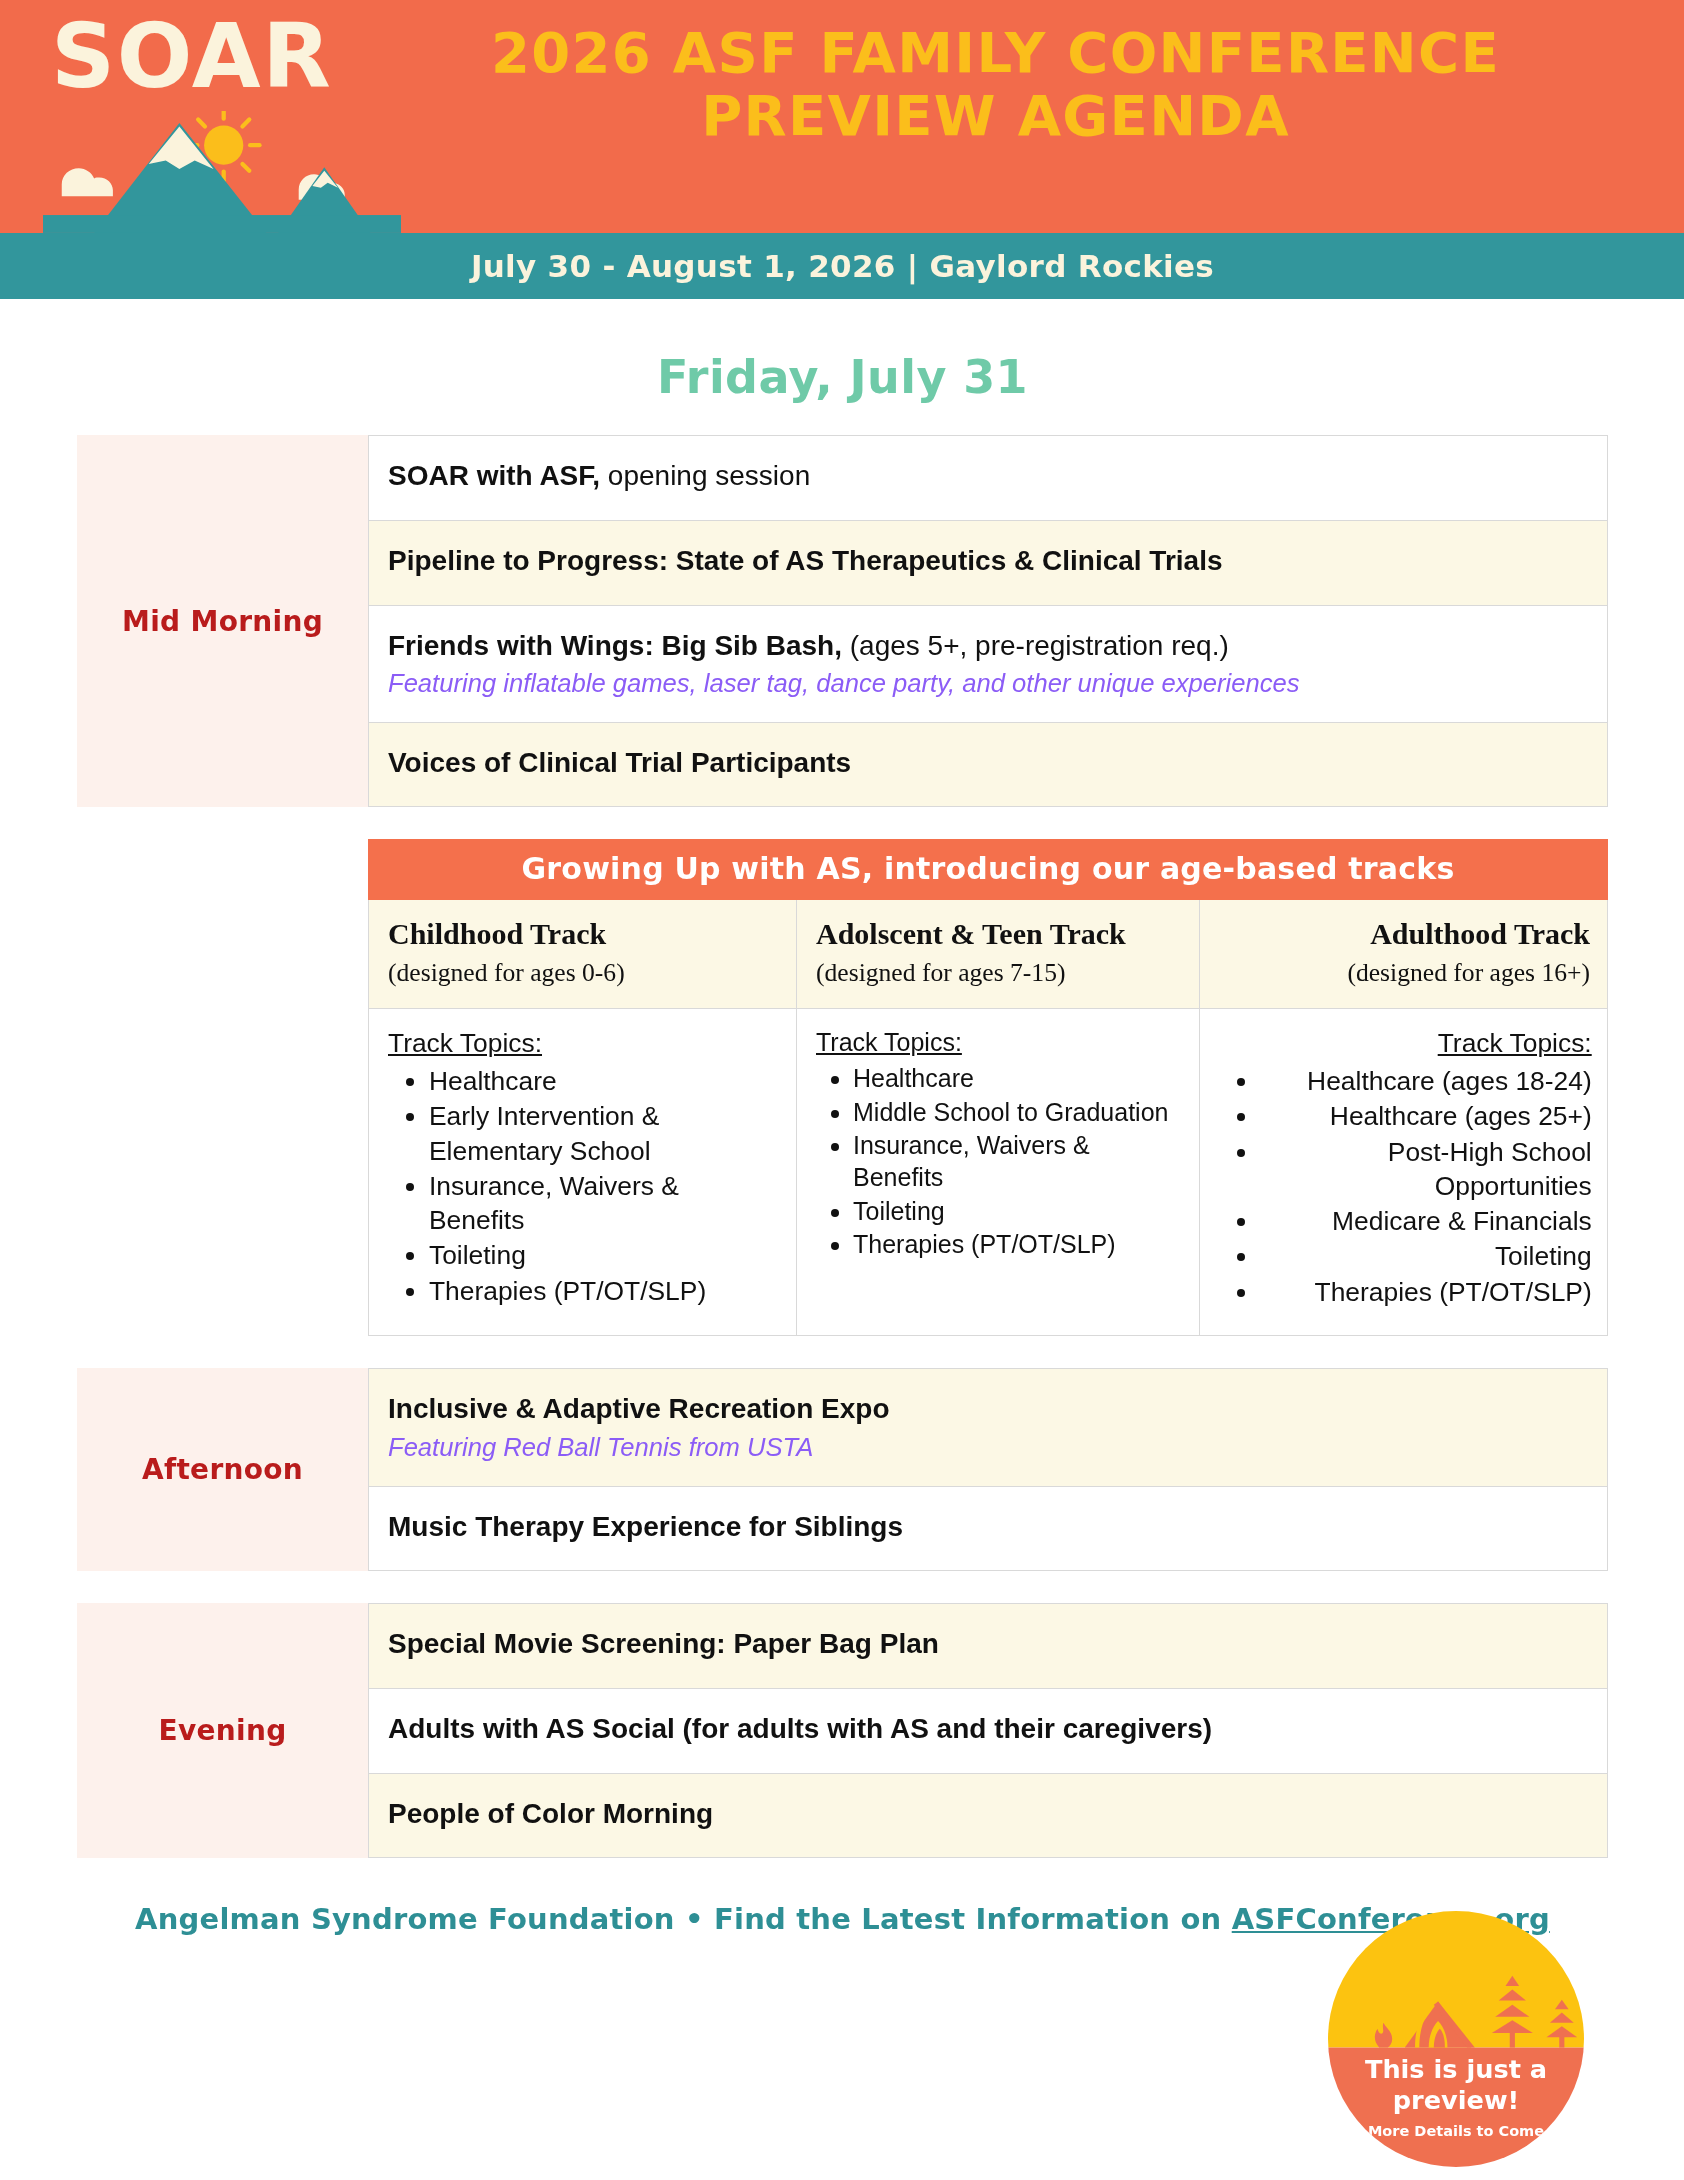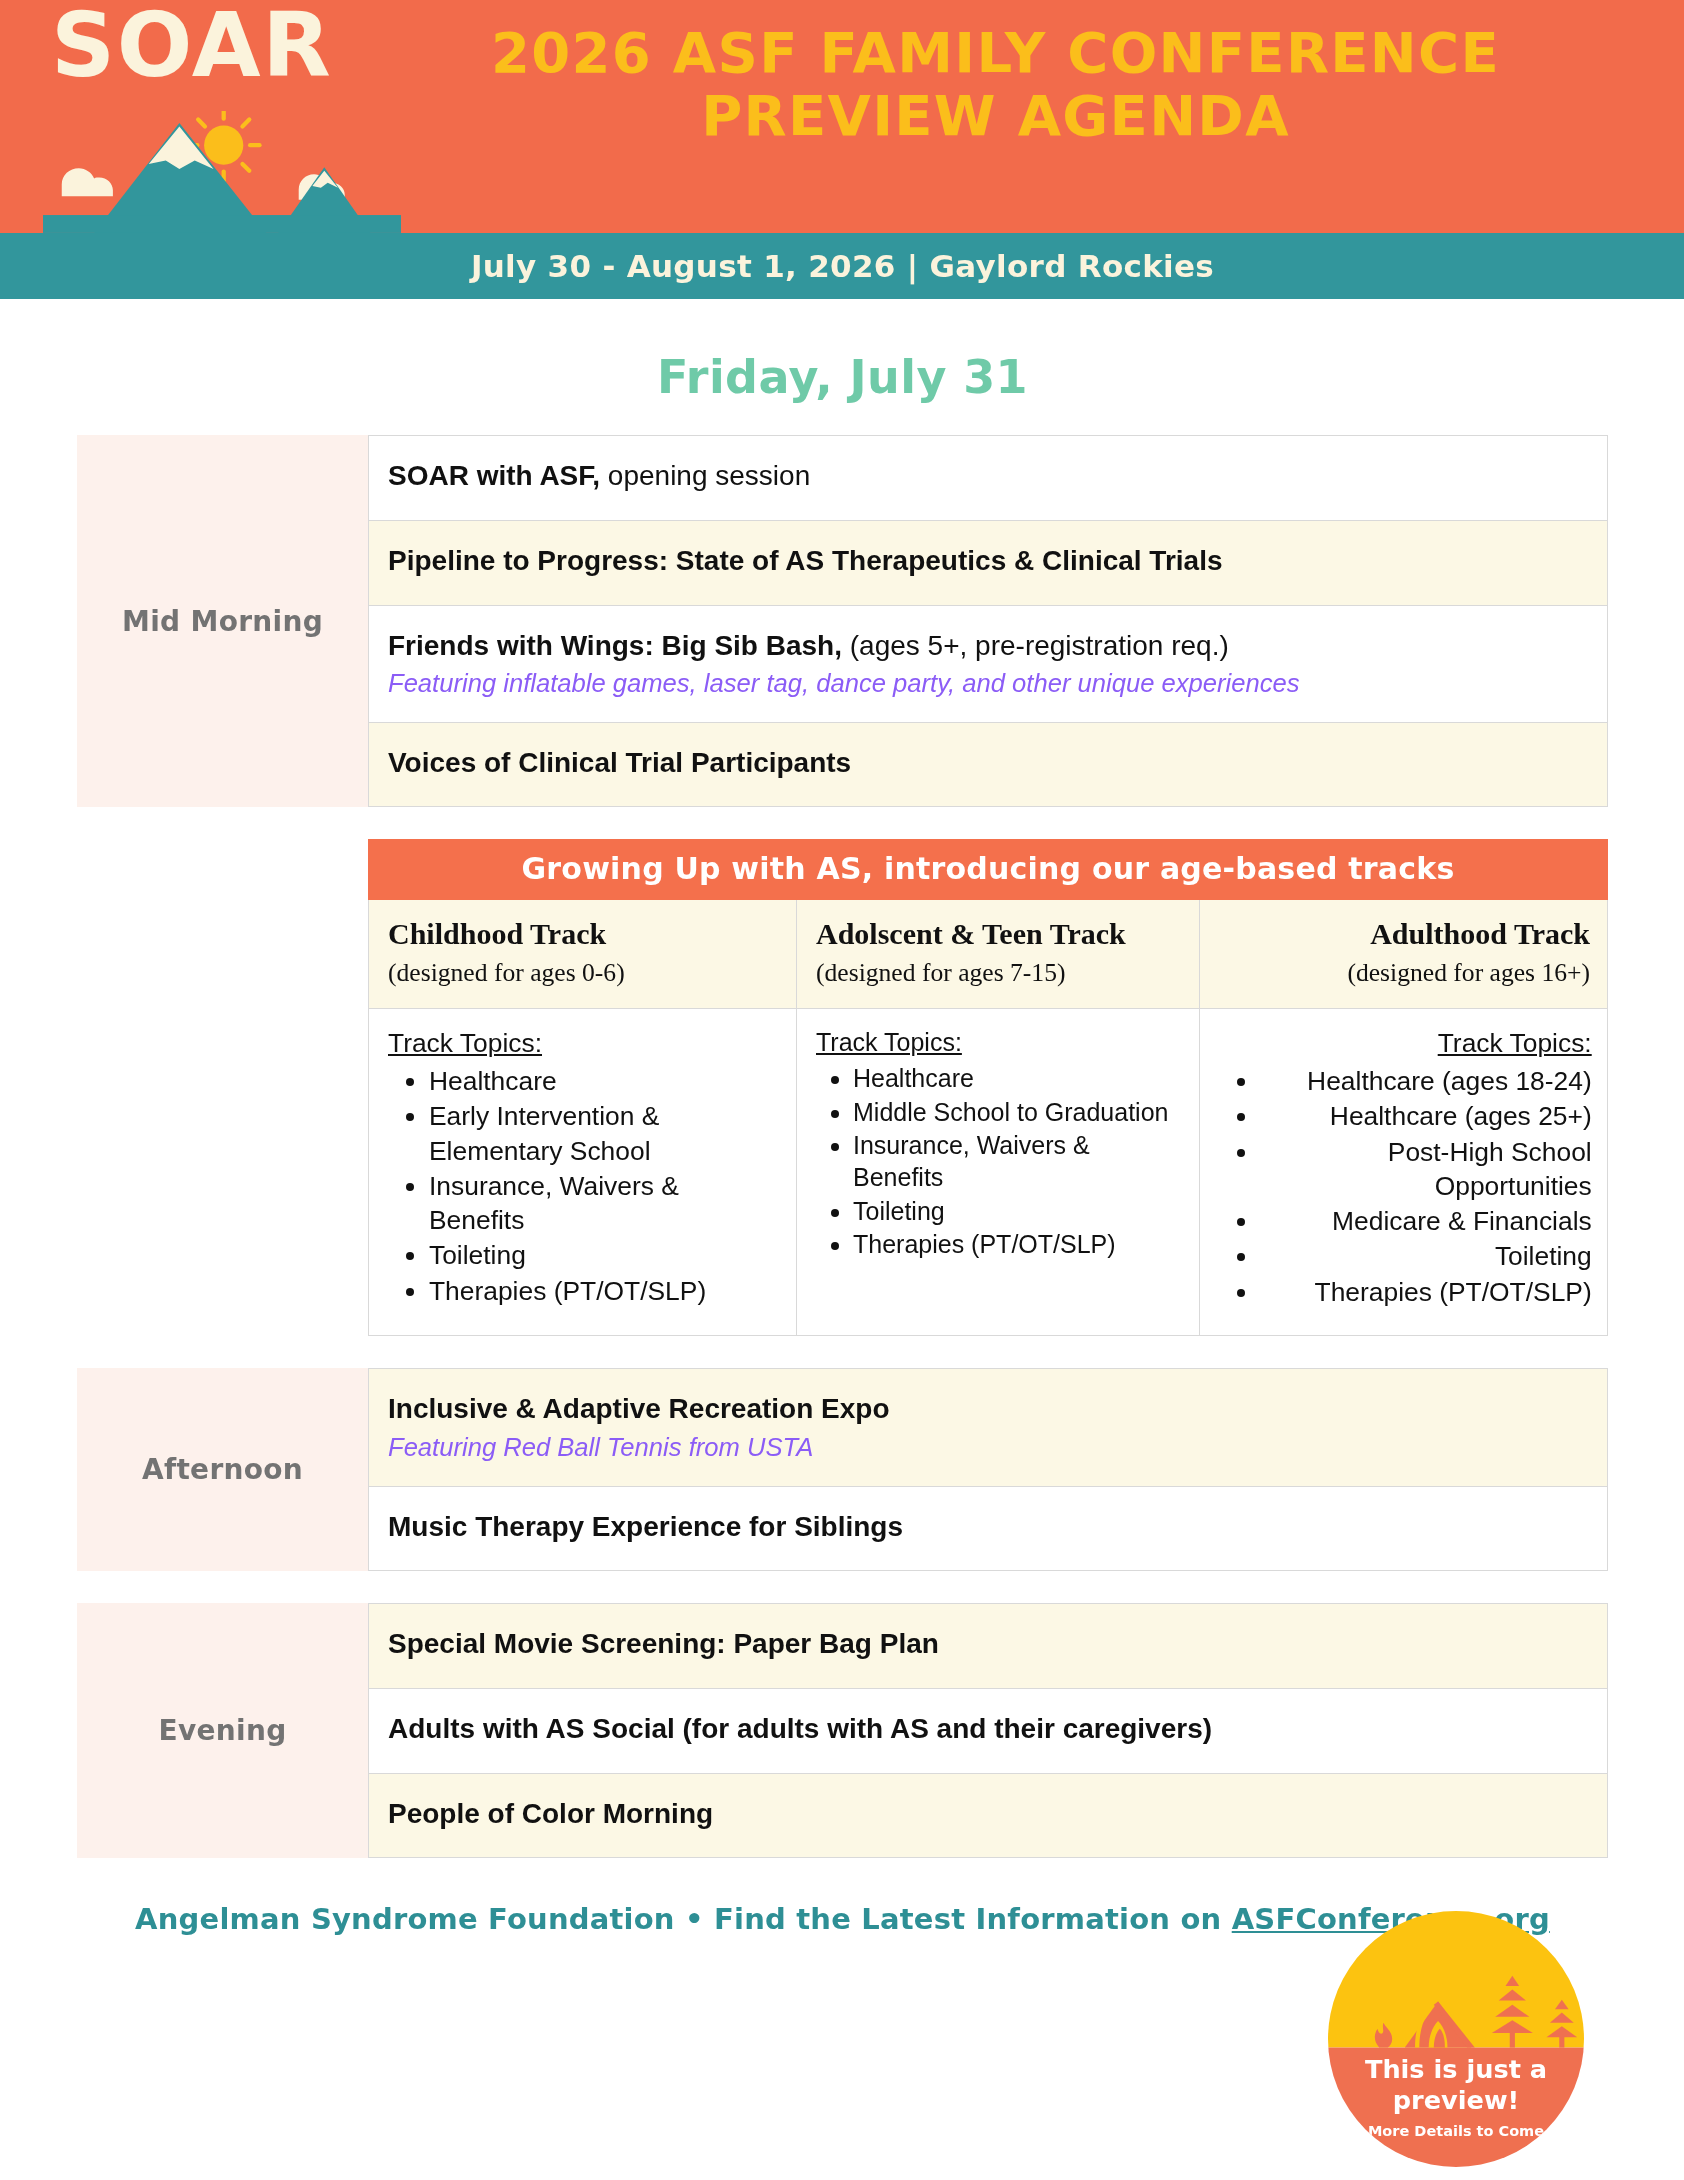--- a/index.html
+++ b/index.html
@@ -22,21 +22,21 @@
     overflow: hidden;
   }
   .logo-block {
     position: relative;
     width: 400px;
     height: 233px;
     flex: 0 0 400px;
   }
   .logo-word {
     position: absolute;
-    top: 1px;
+    top: 12px;
     left: 51px;
     font-family: "DejaVu Sans", sans-serif;
     font-size: 89px;
     font-weight: 900;
     letter-spacing: 1.7px;
     color: #FBF3DC;
     line-height: 1;
   }
   .logo-art { position: absolute; left: 43px; top: 111px; width: 358px; height: 122px; }
 
@@ -92,21 +92,21 @@
     flex: 0 0 291px;
     background: #FDF1EC;
     display: flex;
     align-items: center;
     justify-content: center;
   }
   .time-label {
     font-family: "DejaVu Sans", sans-serif;
     font-size: 28px;
     font-weight: 900;
-    color: #737373;
+    color: #b91c1c;
     letter-spacing: 0.3px;
   }
   .time-col.blank { background: transparent; }
 
   .rows-col { flex: 1; }
 
   .row {
     border: 0.9px solid #D9D9D9;
     border-bottom: none;
     padding: 22px 19px 22px 19px;

